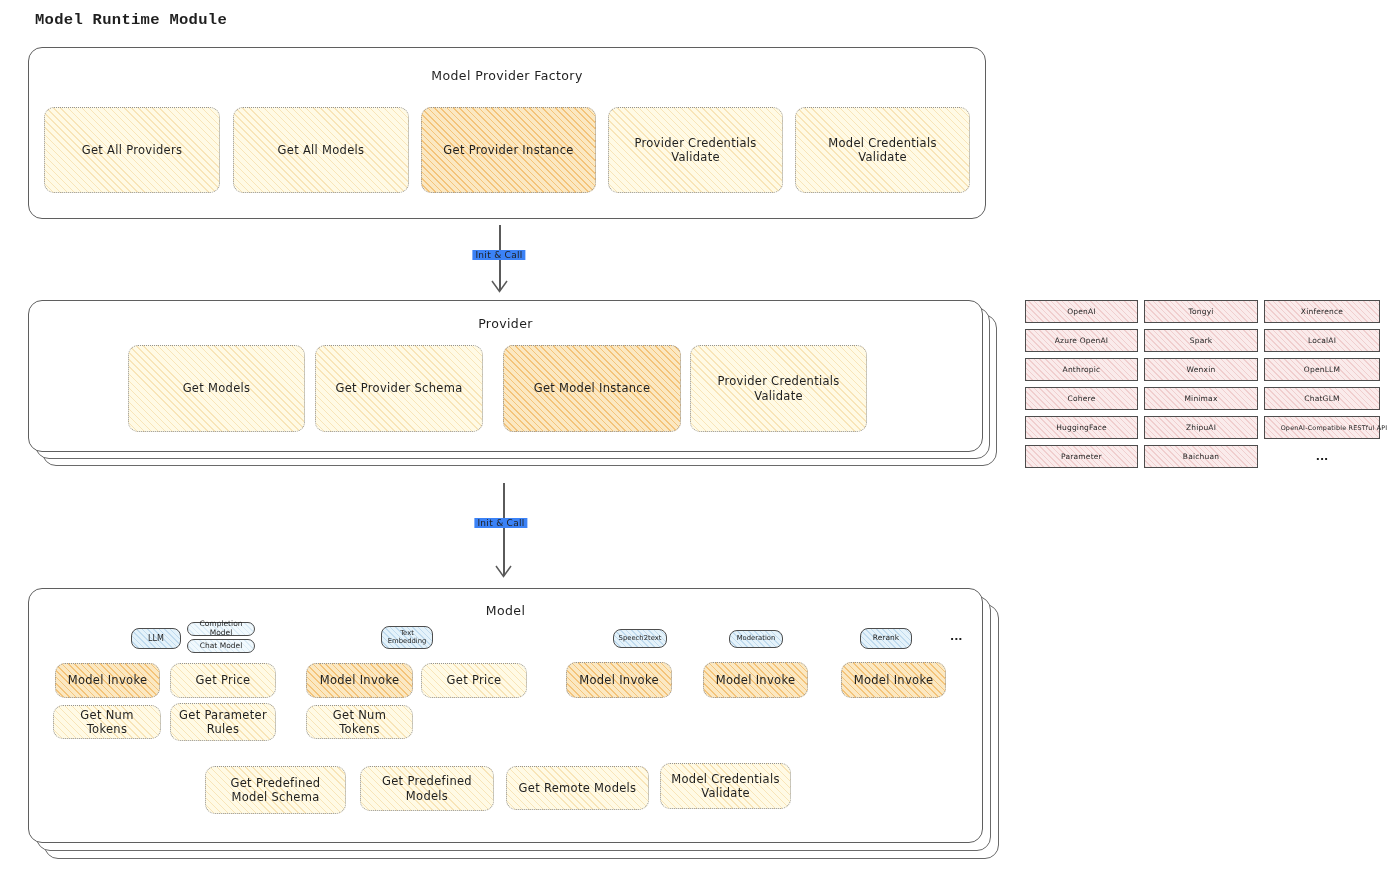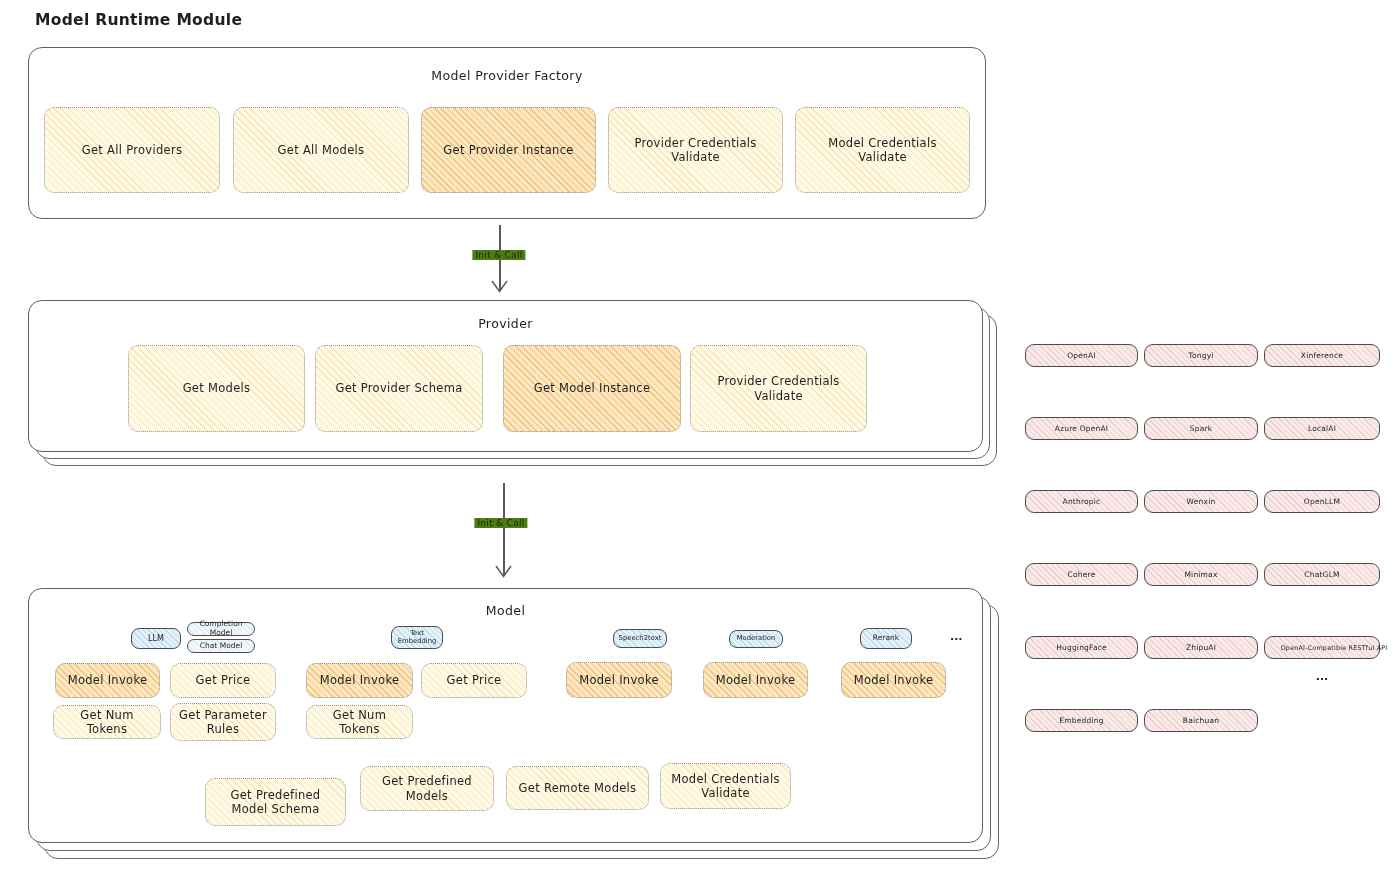--- a/index.html
+++ b/index.html
@@ -25,50 +25,50 @@
     background-image:repeating-linear-gradient(45deg, rgba(233,178,80,.30) 0px,
       rgba(233,178,80,.30) 1px, transparent 1px, transparent 5px); }
   .btn.hl { background-color:#FBE8C2;
     background-image:repeating-linear-gradient(45deg, rgba(236,156,44,.48) 0px,
       rgba(236,156,44,.48) 1.2px, transparent 1.2px, transparent 4.5px); }
 
   
   .chip-grid { position:absolute; left:1025px; top:300px; width:356px;
     display:grid; grid-template-columns:113px 114px 116px; column-gap:6px; row-gap:6px; }
   .chip { height:23px; display:flex; align-items:center; justify-content:center;
-    border:1.4px solid #4d4d4d; border-radius:9px; font-size:7.5px; letter-spacing:.2px;
+    border:1.4px solid #4d4d4d; border-radius:0; font-size:7.5px; letter-spacing:.2px;
     white-space:nowrap; background-color:#FAEBEB;
     background-image:repeating-linear-gradient(45deg, rgba(212,124,124,.26) 0px,
-      rgba(212,124,124,.26) 1px, transparent 1px, transparent 4px);margin-top:44px; }
+      rgba(212,124,124,.26) 1px, transparent 1px, transparent 4px); }
   .chip.wide { font-size:6.4px;padding-left:24px; }
   .chip-more { height:23px; display:flex; align-items:center; justify-content:center;
     font-size:11px; font-weight:bold; }
 
   
   .tab { position:absolute; display:flex; align-items:center; justify-content:center;
     text-align:center; border:1.3px solid #4d4d4d; border-radius:8px; font-size:8px;
     line-height:1.15; background-color:#E4F2FA;
     background-image:repeating-linear-gradient(45deg, rgba(110,165,210,.30) 0px,
       rgba(110,165,210,.30) 1px, transparent 1px, transparent 4px); }
   .tab.small { border-radius:7px; font-size:7.5px; background-color:#F1F9FD;
     background-image:repeating-linear-gradient(45deg, rgba(110,165,210,.16) 0px,
       rgba(110,165,210,.16) 1px, transparent 1px, transparent 4px); }
   .tab.tiny-text { font-size:6.8px; }
   .tabs-more { position:absolute; font-size:11px; font-weight:bold; }
 
   
   .arrow-line { position:absolute; width:1.5px; background:#5a5a5a; }
   .arrow-head { position:absolute; }
-  .arrow-label { position:absolute; transform:translateX(-50%); background:#4d7c0f;
+  .arrow-label { position:absolute; transform:translateX(-50%); background:#3b82f6;
     font-size:9px; letter-spacing:.3px; padding:0 3px; white-space:nowrap; }
 </style>
 </head>
 <body>
 
-<div class="abs page-title" style="left:35px; top:11px;">Model Runtime Module</div>
+<div class="abs page-title" style="left:35px; top:11px;font-family:Liberation Mono, monospace;">Model Runtime Module</div>
 
 <div class="sketch-box" style="left:28px; top:47px; width:958px; height:172px;">
   <div class="box-title" style="top:20px;">Model Provider Factory</div>
 </div>
 <div class="btn" style="left:44px;  top:107px; width:176px; height:86px;">Get All Providers</div>
 <div class="btn" style="left:233px; top:107px; width:176px; height:86px;">Get All Models</div>
 <div class="btn hl" style="left:421px; top:107px; width:175px; height:86px;">Get Provider Instance</div>
 <div class="btn" style="left:608px; top:107px; width:175px; height:86px;">Provider Credentials Validate</div>
 <div class="btn" style="left:795px; top:107px; width:175px; height:86px;">Model Credentials Validate</div>
 
@@ -97,55 +97,55 @@
   <div class="chip">LocalAI</div>
   <div class="chip">Anthropic</div>
   <div class="chip">Wenxin</div>
   <div class="chip">OpenLLM</div>
   <div class="chip">Cohere</div>
   <div class="chip">Minimax</div>
   <div class="chip">ChatGLM</div>
   <div class="chip">HuggingFace</div>
   <div class="chip">ZhipuAI</div>
   <div class="chip wide">OpenAI-Compatible RESTful API</div>
-  <div class="chip">Embedding</div>
+  <div class="chip">Parameter</div>
   <div class="chip">Baichuan</div>
   <div class="chip-more">...</div>
 </div>
 
 <div class="arrow-line" style="left:503px; top:483px; height:93px;"></div>
 <svg class="arrow-head" style="left:495px; top:565px;" width="17" height="13">
   <polyline points="1,1 8.5,11.5 16,1" fill="none" stroke="#5a5a5a" stroke-width="1.5"></polyline>
 </svg>
 <div class="arrow-label" style="left:501px; top:518px;">Init &amp; Call</div>
 
 <div class="stack-layer" style="left:44px; top:604px; width:955px; height:255px;"></div>
 <div class="stack-layer" style="left:36px; top:596px; width:955px; height:255px;"></div>
 <div class="sketch-box" style="left:28px; top:588px; width:955px; height:255px;">
   <div class="box-title" style="top:14px;">Model</div>
 </div>
 
 <div class="tab" style="left:131px; top:628px; width:50px; height:21px;">LLM</div>
 <div class="tab small" style="left:187px; top:622px; width:68px; height:14px;">Completion Model</div>
 <div class="tab small" style="left:187px; top:639px; width:68px; height:14px;">Chat Model</div>
-<div class="tab tiny-text" style="left:381px; top:626px; width:52px; height:23px; padding:1px 3px;margin-left:10px;">Text Embedding</div>
+<div class="tab tiny-text" style="left:381px; top:626px; width:52px; height:23px; padding:1px 3px;">Text Embedding</div>
 <div class="tab tiny-text" style="left:597px; top:629px; width:54px; height:19px;margin-left:16px;">Speech2text</div>
 <div class="tab tiny-text" style="left:729px; top:630px; width:54px; height:18px;">Moderation</div>
 <div class="tab" style="left:860px; top:628px; width:52px; height:21px; font-size:7.5px;">Rerank</div>
 <div class="tabs-more" style="left:950px; top:630px;">...</div>
 
 <div class="btn hl" style="left:55px; top:663px; width:105px; height:35px;">Model Invoke</div>
 <div class="btn" style="left:170px; top:663px; width:106px; height:35px;">Get Price</div>
 <div class="btn" style="left:53px; top:705px; width:108px; height:34px;">Get Num Tokens</div>
 <div class="btn" style="left:170px; top:703px; width:106px; height:38px;">Get Parameter Rules</div>
 
 <div class="btn hl" style="left:306px; top:663px; width:107px; height:35px;">Model Invoke</div>
 <div class="btn" style="left:421px; top:663px; width:106px; height:35px;">Get Price</div>
 <div class="btn" style="left:306px; top:705px; width:107px; height:34px;">Get Num Tokens</div>
 
 <div class="btn hl" style="left:566px; top:662px; width:106px; height:36px;">Model Invoke</div>
 <div class="btn hl" style="left:703px; top:662px; width:105px; height:36px;">Model Invoke</div>
 <div class="btn hl" style="left:841px; top:662px; width:105px; height:36px;">Model Invoke</div>
 
-<div class="btn" style="left:205px; top:766px; width:141px; height:48px;margin-top:12px;">Get Predefined Model Schema</div>
+<div class="btn" style="left:205px; top:766px; width:141px; height:48px;">Get Predefined Model Schema</div>
 <div class="btn" style="left:360px; top:766px; width:134px; height:45px;">Get Predefined Models</div>
 <div class="btn" style="left:506px; top:766px; width:143px; height:44px;">Get Remote Models</div>
 <div class="btn" style="left:660px; top:763px; width:131px; height:46px;">Model Credentials Validate</div>
 
 </body></html>

